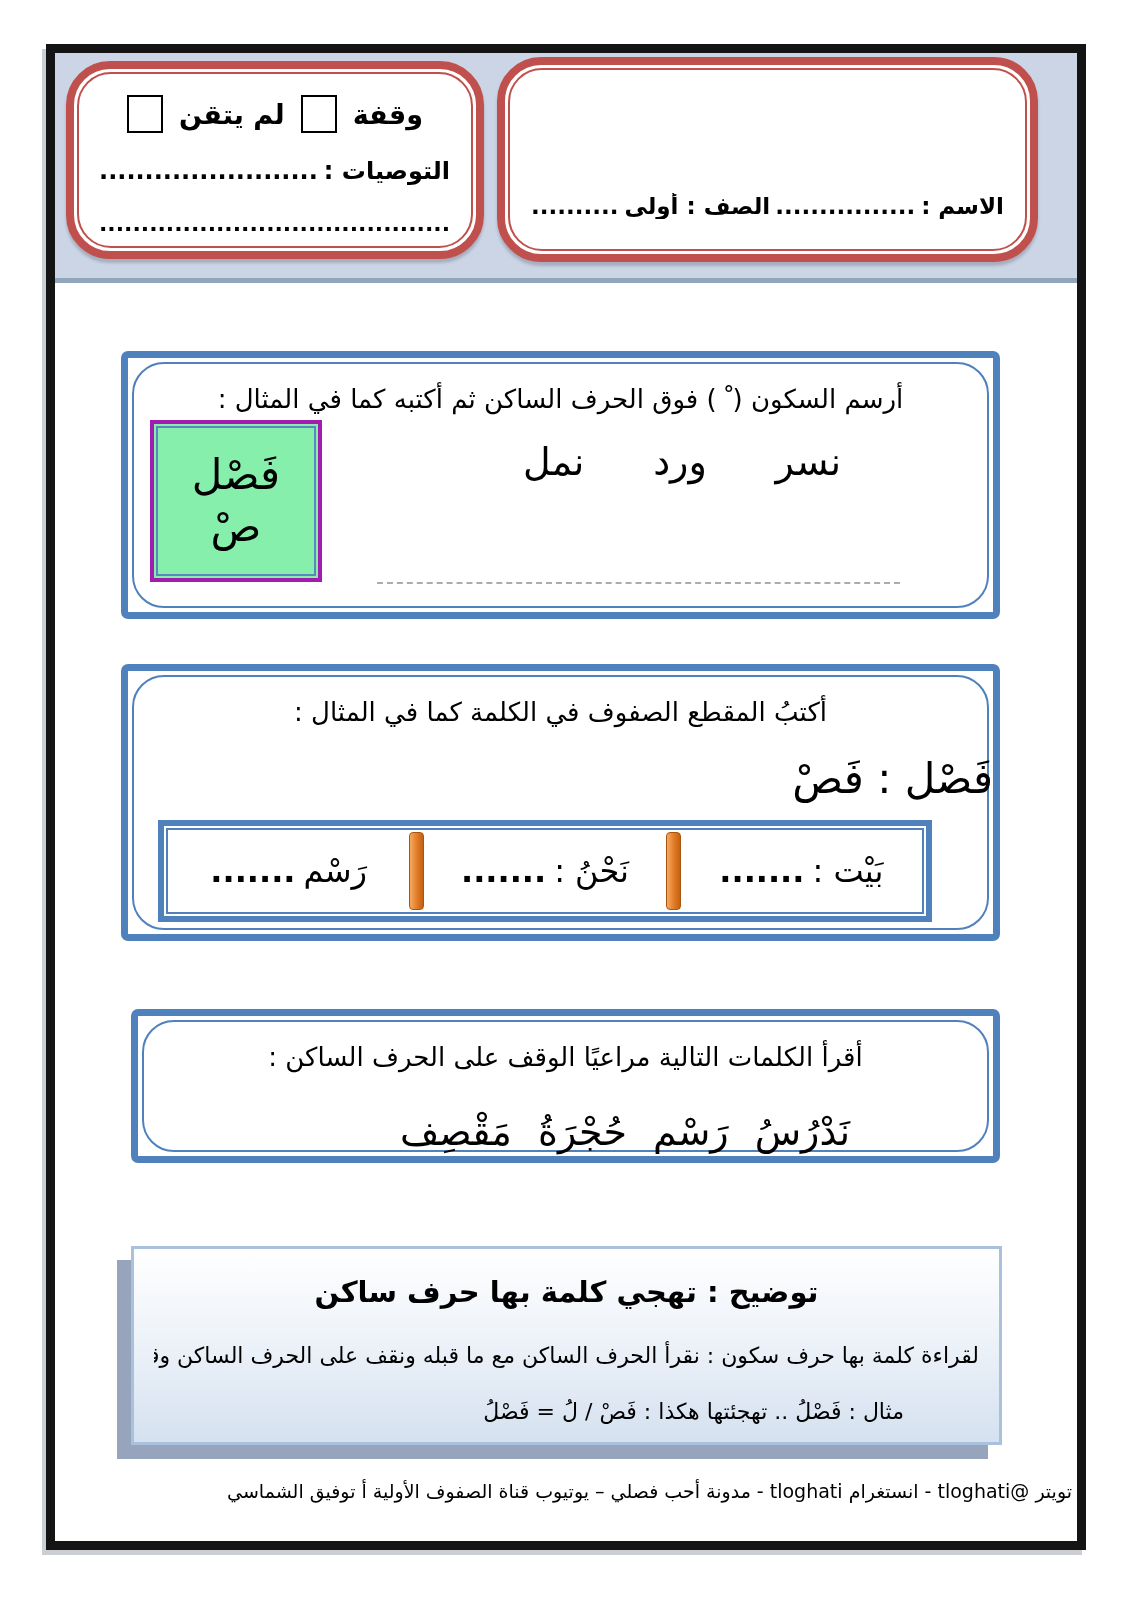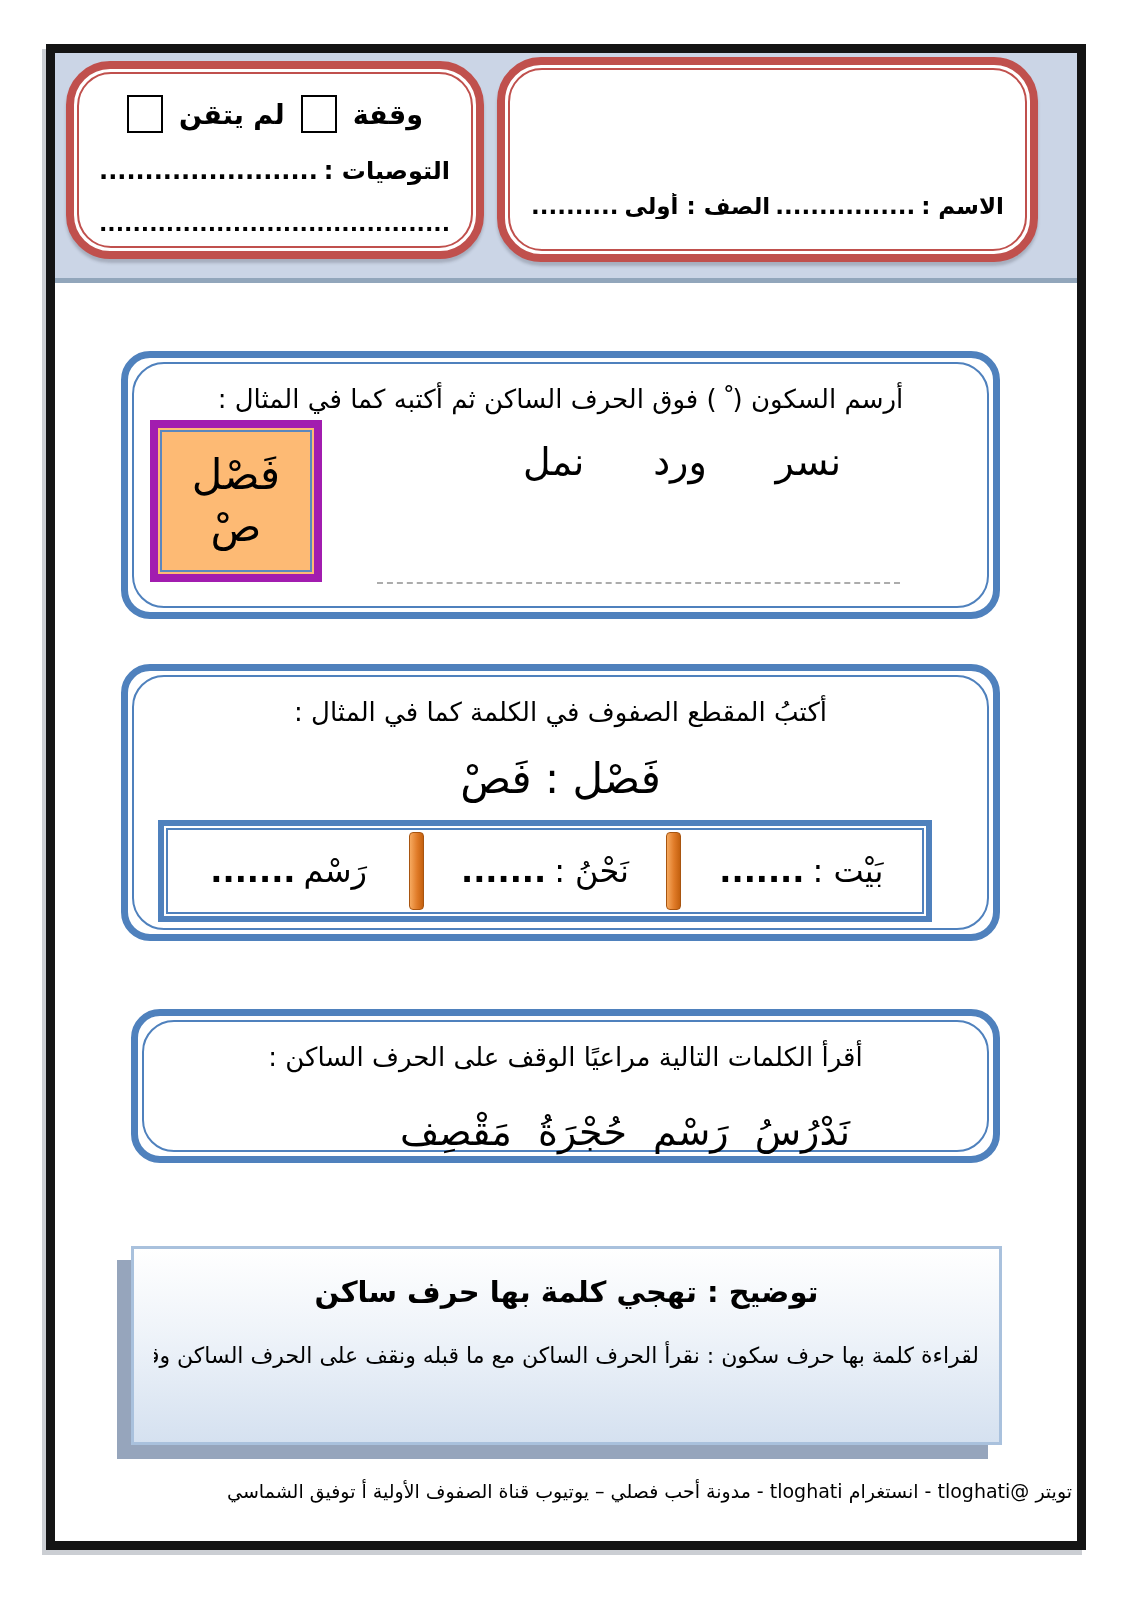--- a/index.html
+++ b/index.html
@@ -59,56 +59,56 @@
     left: 26px; right: 26px; top: 88px; display: flex; align-items: center;
     font-weight: bold; font-size: 24px; gap: 6px; overflow: hidden; white-space: nowrap;
   }
   .rec-line2 {
     left: 26px; right: 26px; top: 142px; text-align: center;
     font-size: 22px; font-weight: bold; overflow: hidden; white-space: nowrap;
   }
 
   
   .box-blue {
-    background: #fff; border: 7px solid #4f81bd; border-radius: 29px;
+    background: #fff; border: 7px solid #4f81bd; border-radius: 7px;
   }
   .inner-blue {
     position: absolute; inset: 4px; border: 2px solid #4f81bd;
     border-radius: 32px; pointer-events: none;
   }
   .ex1 { left: 121px; top: 351px; width: 879px; height: 268px; }
   .ex2 { left: 121px; top: 664px; width: 879px; height: 277px; }
   .ex3 { left: 131px; top: 1009px; width: 869px; height: 154px; }
 
   .ex-title {
     left: 0; right: 0; top: 22px; text-align: center;
     font-size: 26px; font-weight: 500; line-height: 1.5;
   }
   .example-sq {
     left: 22px; top: 62px; width: 172px; height: 162px;
-    border: 8px solid #a21caf; background: #fdba74;
+    border: 4px solid #a21caf; background: #86efac;
   }
   .example-sq-in {
     position: absolute; inset: 2px; border: 2px solid #5a87be;
     display: flex; flex-direction: column; align-items: center; justify-content: center;
     line-height: 1.25;
   }
   .example-sq-in .w1 { font-size: 42px; }
   .example-sq-in .w2 { font-size: 42px; }
 
   .ex1-words {
     left: 395px; top: 74px; width: 318px; display: flex;
     justify-content: space-between; font-size: 38px; line-height: 1.6;
   }
   .dash-line {
     left: 249px; top: 224px; width: 523px; border-top: 2px dashed #acacac;
   }
 
   .ex2-example {
-    left: 0; right: 0; top: 74px; text-align: center; font-size: 42px; line-height: 1.6;
+    left: 0; right: 0; top: 74px; font-size: 42px; line-height: 1.6;
   }
   .syll-box {
     left: 30px; top: 149px; width: 774px; height: 102px;
     border: 6px solid #4f81bd; background: #fff;
   }
   .syll-in {
     position: absolute; inset: 2px; border: 2px solid #4f81bd;
     display: flex; align-items: stretch;
   }
   .syll-cell {
@@ -232,17 +232,18 @@
       <span>نَدْرُسُ</span>
       <span>رَسْم</span>
       <span>حُجْرَةُ</span>
       <span>مَقْصِف</span>
     </div>
   </div>
 
   <div class="abs exp">
     <div class="abs exp-head">توضيح : تهجي كلمة بها حرف ساكن</div>
     <div class="abs exp-line1">لقراءة كلمة بها حرف سكون : نقرأ الحرف الساكن مع ما قبله ونقف على الحرف الساكن وقفة يسيرة ثم نكمل ..</div>
+    <div class="abs exp-line2">مثال : فَصْلُ  .. تهجئتها هكذا :  فَصْ / لُ = فَصْلُ</div>
   </div>
 
   <div class="abs footer">تويتر  @tloghati  - انستغرام  tloghati - مدونة أحب فصلي – يوتيوب قناة الصفوف الأولية أ توفيق الشماسي</div>
 
 </div>
 
 </body></html>

